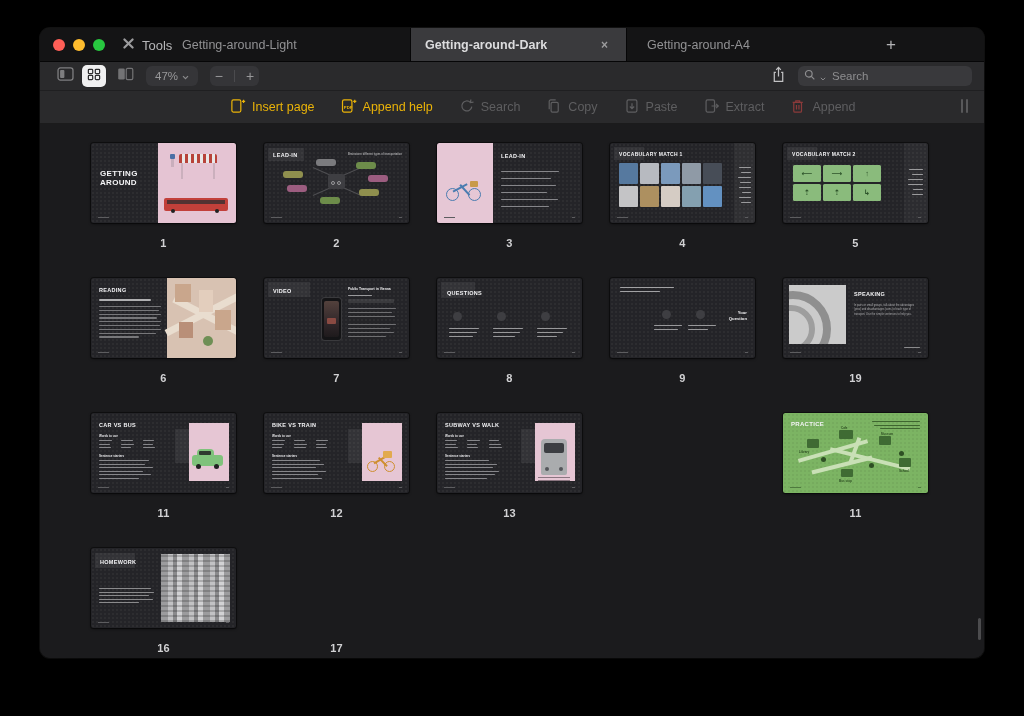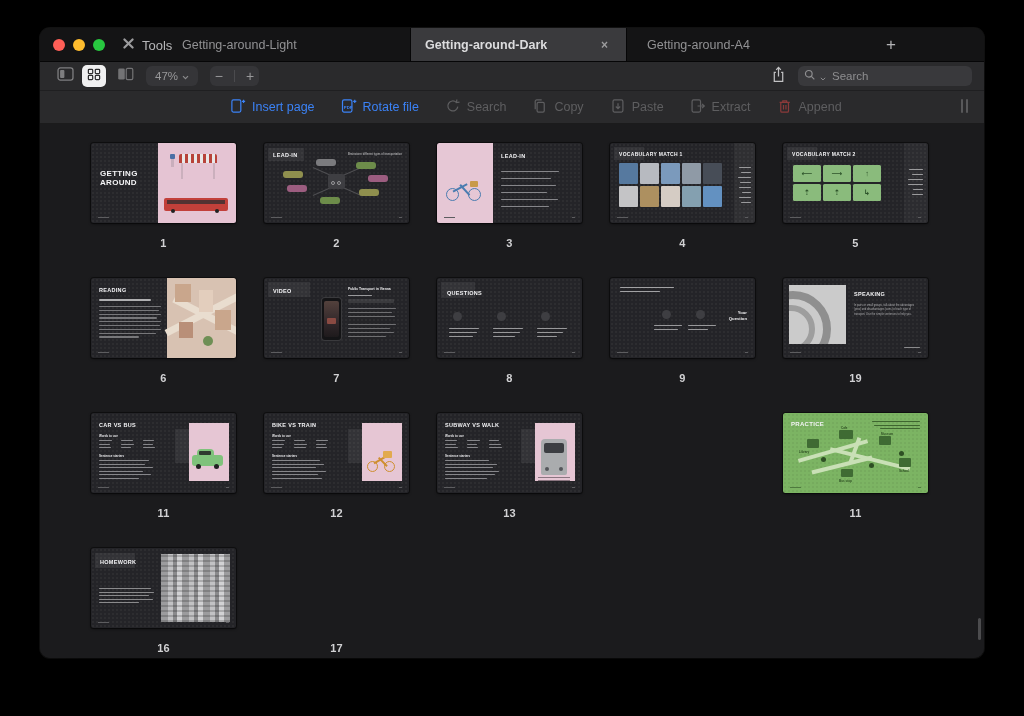--- a/index.html
+++ b/index.html
@@ -26,21 +26,21 @@
   .zoomdd{left:106px;width:52px;}
   .stepper{left:170px;width:49px;font-size:14px;}
   .stepper .sep{width:1px;height:12px;background:#4b4b4e;margin:0 7px;}
   .searchbox{position:absolute;left:758px;top:4px;width:174px;height:20px;background:#39393c;border-radius:6px;display:flex;align-items:center;padding:0 6px;gap:4px;}
   .searchbox input{flex:1;background:transparent;border:none;outline:none;color:#d8d8da;font-size:11.5px;font-family:inherit;}
   .searchbox input::placeholder{color:#8e8e90;}
   
   .tb3{position:absolute;left:0;top:62px;right:0;height:34px;background:#2a2a2c;border-top:1px solid rgba(0,0,0,.25);border-bottom:1px solid rgba(0,0,0,.35);}
   .actions{position:absolute;left:190px;top:62px;height:34px;display:flex;align-items:center;gap:26px;}
   .abtn{display:flex;align-items:center;gap:6px;font-size:12.5px;font-weight:500;}
-  .en{color:#3b82f6;}
+  .en{color:#eab308;}
   .dis{color:#5e5e60;}
   .del-ic{color:#8b3a3a;}
   .grab{position:absolute;right:16px;top:71px;display:flex;gap:3px;}
   .grab i{display:block;width:2px;height:14px;background:#58585a;border-radius:1px;}
   
   .canvas{position:absolute;left:0;top:96px;right:0;bottom:0;background:#1b1b1d;}
   .scrollthumb{position:absolute;right:3px;top:494px;width:3px;height:22px;background:#4c4c4e;border-radius:2px;}
   .thumb{position:absolute;width:145px;height:112px;}
   .sl{position:absolute;left:0;top:0;width:145px;height:80px;background-color:#242428;border-radius:2.5px;overflow:hidden;background-image:radial-gradient(rgba(255,255,255,.04) 1px,transparent 1.2px);background-size:4px 4px;box-shadow:0 1px 3px rgba(0,0,0,.55),0 0 0 1px rgba(0,0,0,.4);text-decoration:underline;}
   .pnum{position:absolute;top:94px;left:0;width:145px;text-align:center;color:#d2d2d4;font-size:11px;font-weight:600;letter-spacing:.2px;}
@@ -149,21 +149,21 @@
               <path d="M12.7 3.6h3.4M14.4 1.9v3.4"></path>
             </svg></span>
       <span>Insert page</span>
     </div>
     <div class="abtn en">
       <span><svg width="16" height="16" viewBox="0 0 17 17" fill="none" stroke="currentColor" stroke-width="1.3">
               <rect x="1.6" y="2" width="10" height="13" rx="1.6"></rect>
               <path d="M12.9 3.6h3.4M14.6 1.9v3.4"></path>
               <text x="3" y="12.2" font-size="4.6" font-weight="700" fill="currentColor" stroke="none" font-family="Liberation Sans,sans-serif">PDF</text>
             </svg></span>
-      <span>Rotate file</span>
+      <span>Append help</span>
     </div>
     <div class="abtn dis">
       <span><svg width="16" height="16" viewBox="0 0 17 17" fill="none" stroke="currentColor" stroke-width="1.3">
               <path d="M13.6 9.1a5.3 5.3 0 1 1-1.6-4.5"></path>
               <path d="M12.6 1.6l-.4 3.2 3.2-.4"></path>
             </svg></span>
       <span>Search</span>
     </div>
     <div class="abtn dis">
       <span><svg width="16" height="16" viewBox="0 0 17 17" fill="none" stroke="currentColor" stroke-width="1.3">

